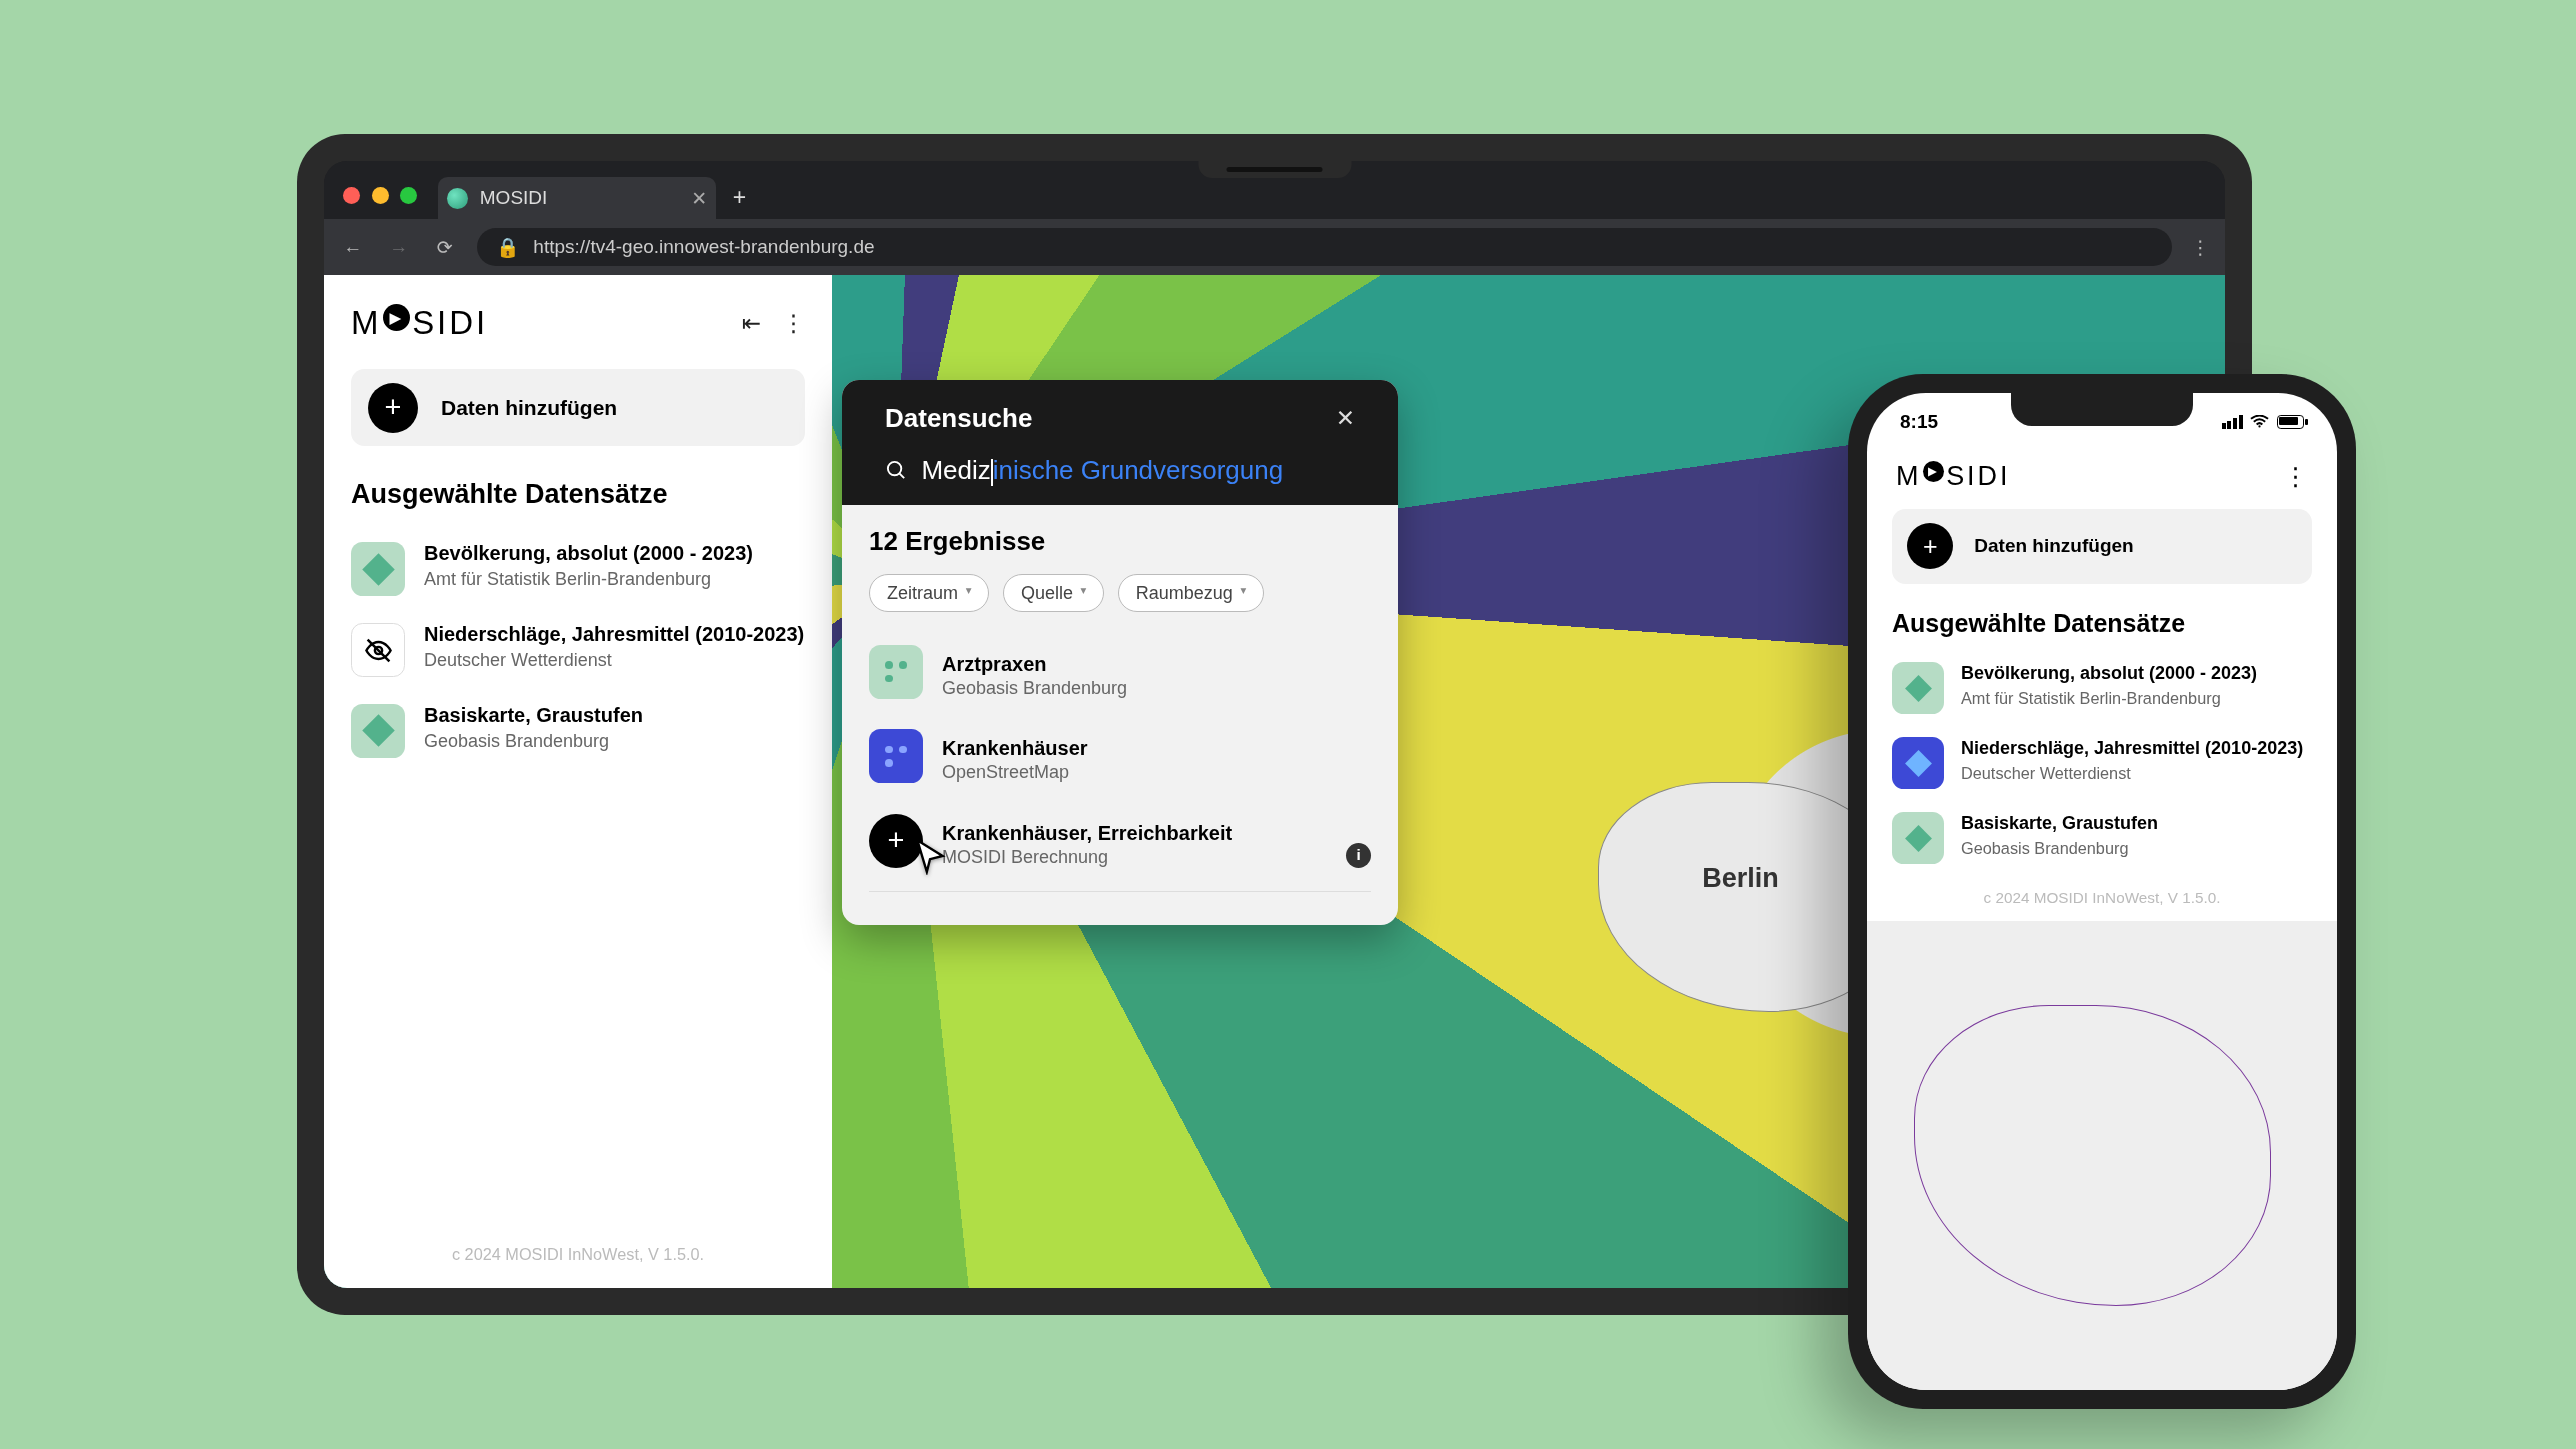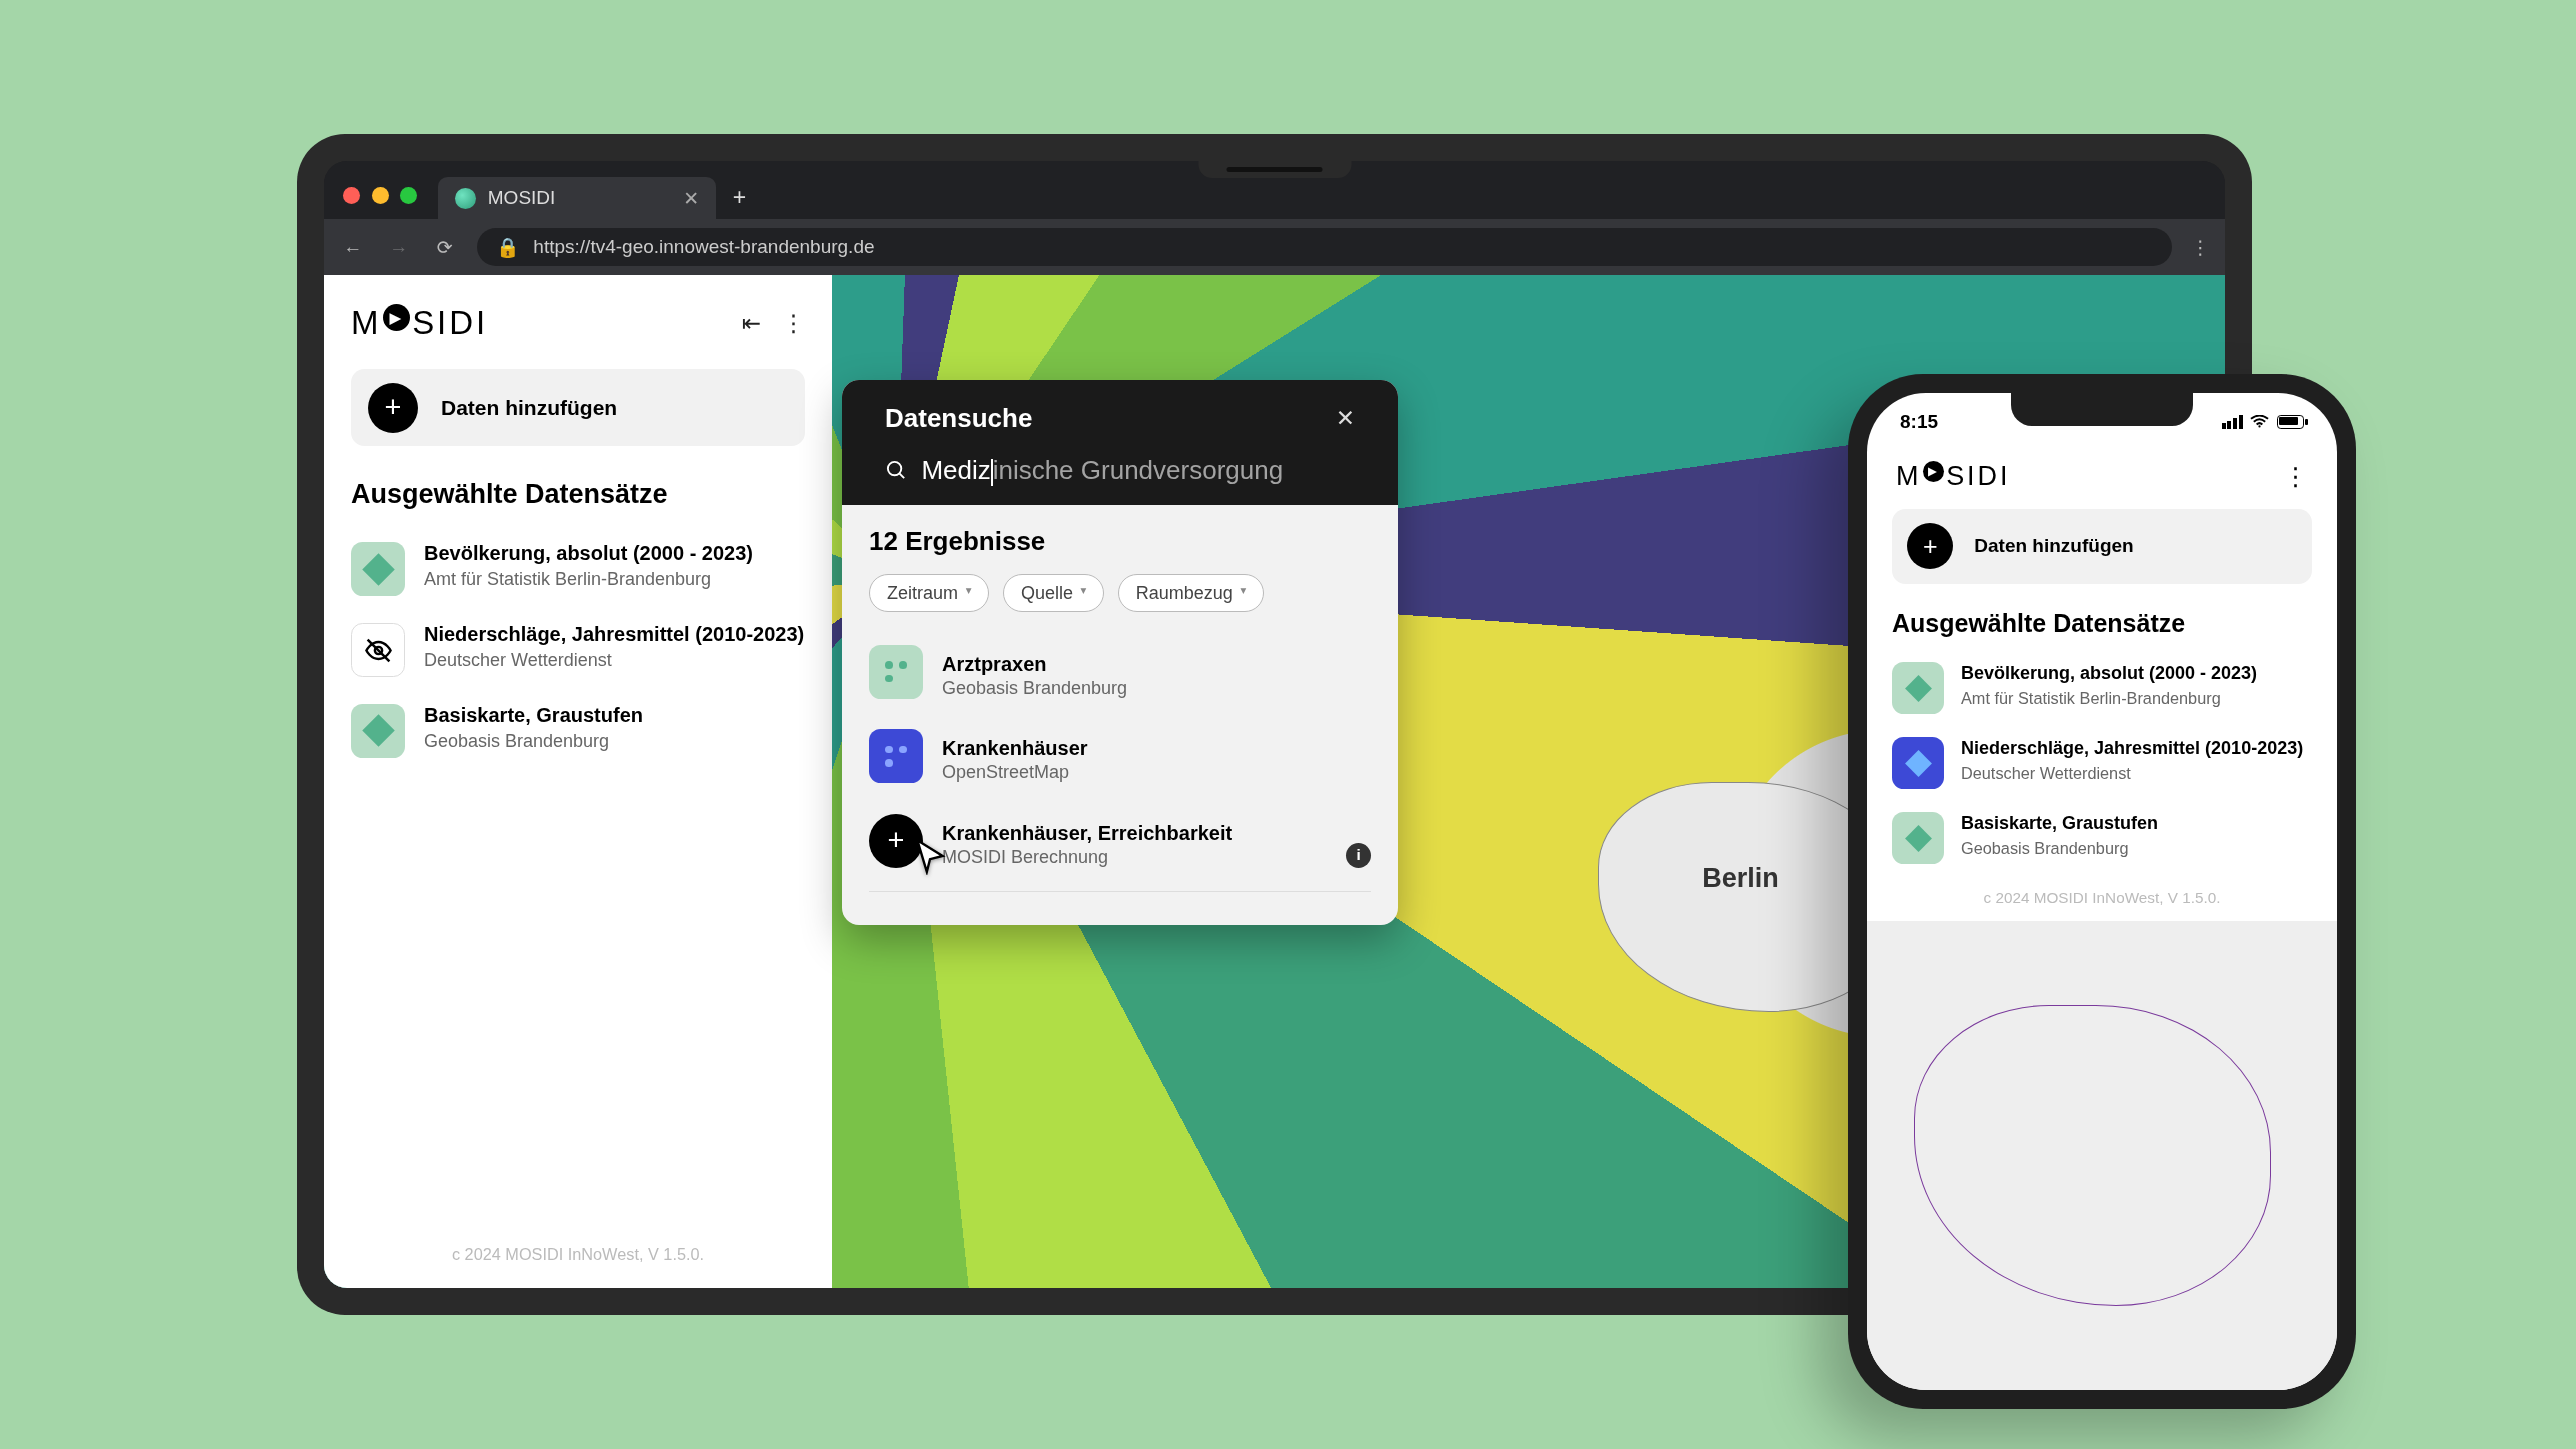--- a/index.html
+++ b/index.html
@@ -16,21 +16,21 @@
 .screen {
   width: 100%; height: 100%; border-radius: 23px; overflow: hidden; background:#202124; position:relative;
 }
 .notch { position:absolute; top:0; left:50%; transform:translateX(-50%); width:153px; height:17px; background:#2a2a2a; border-radius:0 0 13.4px 13.4px; z-index:50; display:flex; align-items:center; justify-content:center;}
 .notch::after{content:"";width:96px;height:5.8px;background:#111;border-radius:3.8px;}
 
 .chrome-tabs { height: 58px; background:#202124; display:flex; align-items:flex-end; padding:0 13.4px; gap:5.8px; }
 .traffic { display:flex; gap:11.5px; align-items:center; margin:0 15.3px 15.3px 5.8px;}
 .traffic span{ width:17px; height:17px; border-radius:50%; display:block;}
 .tl-r{background:#ff5f57;} .tl-y{background:#febc2e;} .tl-g{background:#28c840;}
-.tab { background:#35363a; color:#ddd; height:42px; border-radius:9.6px 9.6px 0 0; display:flex; align-items:center; padding:0 17px; gap:11.5px; font-size:19px; min-width:278px; }
+.tab { background:#35363a; color:#ddd; height:42px; border-radius:9.6px 9.6px 0 0; display:flex; align-items:center; padding:0 9px; gap:11.5px; font-size:19px; min-width:278px; }
 .tab .favicon{width:21px;height:21px;border-radius:50%;background:radial-gradient(circle at 35% 35%,#6fe3c0,#2e9d7a);}
 .tab .closex{margin-left:auto;color:#aaa;}
 .newtab{color:#ddd;width:35px;height:35px;display:flex;align-items:center;justify-content:center;border-radius:50%;margin-bottom:3.8px;font-size:23px;}
 
 .chrome-url { height:56px; background:#35363a; display:flex; align-items:center; padding:0 15.3px; gap:19px; color:#bbb; font-size:19px;}
 .chrome-url .navbtn{width:27px;text-align:center;}
 .chrome-url .omnibox{ flex:1; background:#202124; border-radius:29px; height:38px; display:flex; align-items:center; padding:0 19px; gap:13.4px; color:#ccc;}
 .chrome-url .lock{color:#9aa;}
 .chrome-url .kebab{margin-left:auto;}
 
@@ -82,21 +82,21 @@
   position:absolute; left:518px; top:105px; width:556px; background:#f2f2f2; border-radius:17px; overflow:hidden; box-shadow:0 15.3px 42px rgba(0,0,0,.3);
 }
 .pv-head{background:#1a1a1a;color:#fff;padding:23px 43px 19px;}
 .pv-title-row{display:flex;align-items:center;margin-bottom:21px;}
 .pv-title{font-size:26px;font-weight:600;}
 .pv-close{margin-left:auto;font-size:23px;color:#ddd;}
 .pv-search{display:flex;align-items:center;gap:13.4px;font-size:26px;}
 .pv-search .mag{color:#fff;}
 .pv-search .typed{color:#fff;}
 .pv-search .caret{display:inline-block;width:1.9px;height:27px;background:#fff;vertical-align:middle;}
-.pv-search .ghost{color:#a3a3a3;}
+.pv-search .ghost{color:#3b82f6;}
 .pv-body{padding:21px 27px 29px;}
 .pv-count{font-size:26px;font-weight:700;margin-bottom:17px;}
 .chips{display:flex;gap:13.4px;margin-bottom:17px;}
 .chip{border:1px solid #bbb;border-radius:21px;padding:7.7px 17px;font-size:18px;color:#444;background:#fff;display:flex;gap:7.7px;}
 .chip .caret-d{font-size:11.5px;color:#888;}
 .result{display:flex;gap:19px;align-items:flex-end;padding:15.3px 0;position:relative;}
 .r-icon{width:54px;height:54px;border-radius:11.5px;flex-shrink:0;display:flex;align-items:center;justify-content:center;}
 .r-icon.green{background:#b6dcc5;}
 .r-icon.blue{background:#3d49d6;}
 .dots3{display:grid;grid-template-columns:repeat(2,7.7px);gap:5.8px;}

